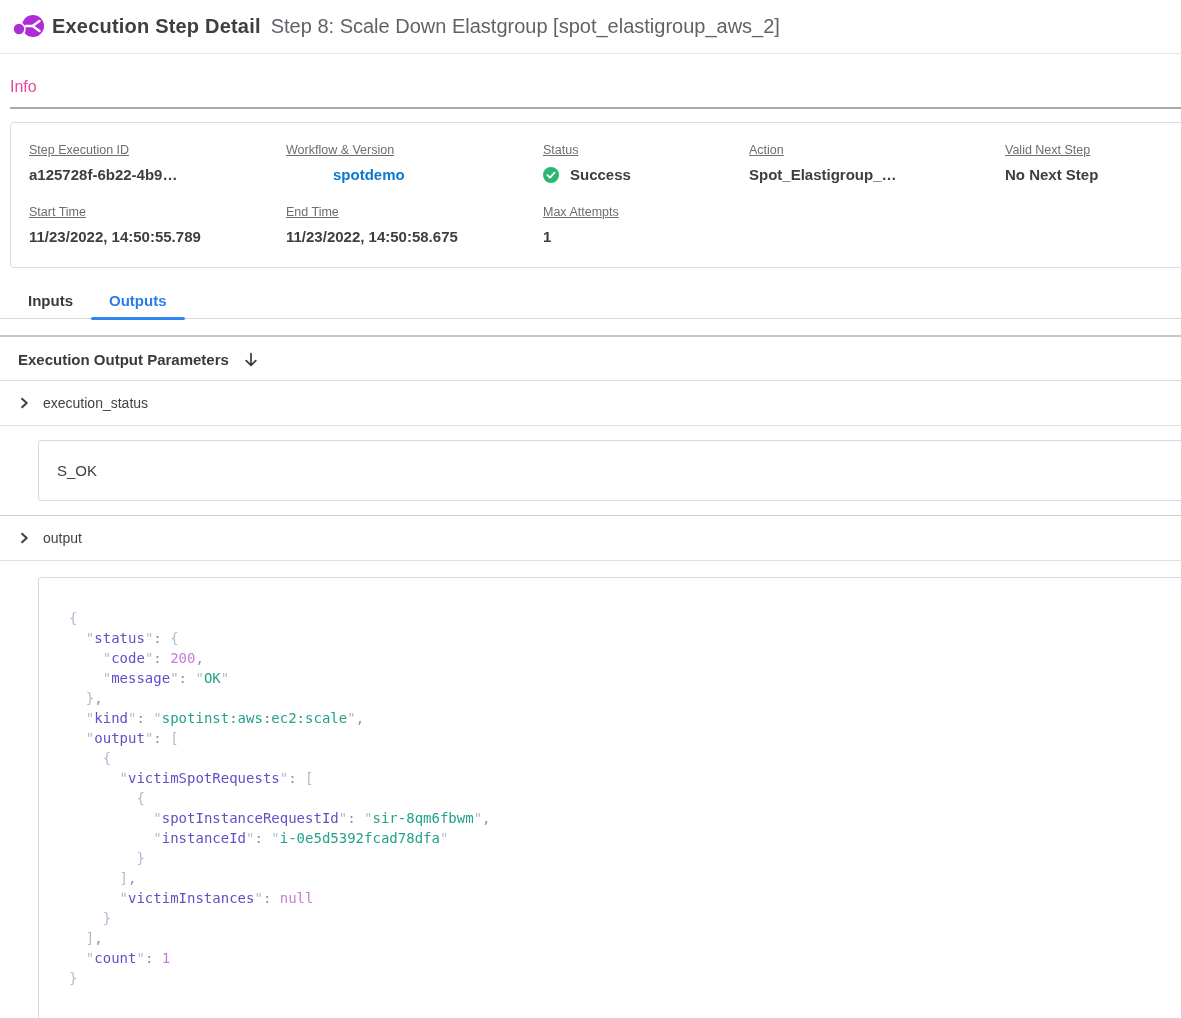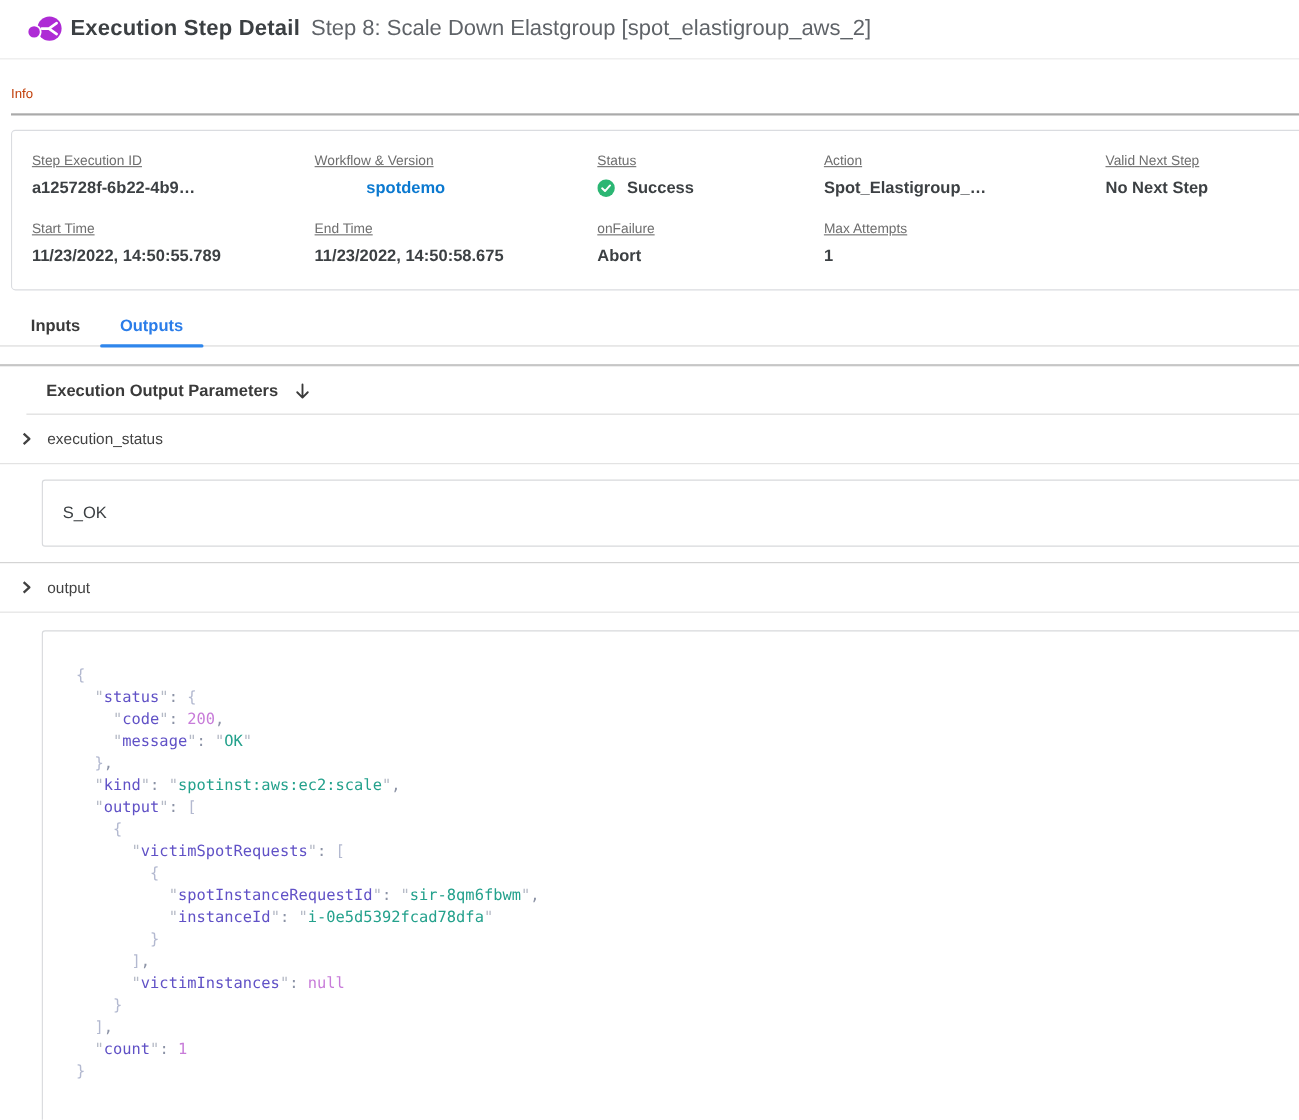--- a/index.html
+++ b/index.html
@@ -1,28 +1,28 @@
 <!DOCTYPE html>
 <html><head>
 <meta charset="utf-8">
 <style>
   * { box-sizing: border-box; margin: 0; padding: 0; }
   html, body { width: 1181px; height: 1018px; overflow: hidden; background: #ffffff;
     font-family: "Liberation Sans", sans-serif; color: #424242; }
 
   
-  .page-header { display: flex; align-items: center; height: 54px; padding-left: 24px;
+  .page-header { display: flex; align-items: center; height: 54px; padding-left: 12px;
     border-bottom: 1px solid #e8e8e8; text-align: right; }
   .logo { width: 34px; height: 30px; margin-right: 6px; flex: none; }
   .title-wrap { display: flex; align-items: baseline; gap: 10px; white-space: nowrap; }
   .page-title { font-size: 20px; font-weight: bold; color: #3c4043; letter-spacing: .2px; }
   .page-subtitle { font-size: 20px; font-weight: normal; color: #5f6368; }
 
   
-  .info-label { margin: 24px 0 0 10px; padding-bottom: 11px; font-size: 12px; color: #c2410c;
+  .info-label { margin: 24px 0 0 10px; padding-bottom: 11px; font-size: 16px; color: #ec4899;
     border-bottom: 2px solid #aaaaaa; margin-right: 0; }
   .info-card { margin: 13px -4px 0 10px; border: 1px solid #dadce0; border-radius: 4px;
     padding: 20px 0 22px 18px; display: grid;
     grid-template-columns: 257px 257px 206px 256px 1fr; row-gap: 22px; }
   .field .f-label { font-size: 12.5px; color: #6e6e6e; margin-bottom: 9px; text-decoration: underline; }
   .field .f-value { font-size: 15px; font-weight: bold; color: #3c4043; }
   .field .f-value.link { color: #0b79d0; cursor: pointer; margin-left: 47px; }
   .status-val { display: flex; align-items: center; gap: 11px; font-size: 14.5px;
     font-weight: normal; color: #5f6368; }
 
@@ -31,21 +31,21 @@
   .tab { padding: 6px 18px 9px; font-size: 15px; font-weight: bold; color: #3a3a3a;
     cursor: pointer; position: relative; }
   .tab.active { color: #2b7de9; }
   .tab.active::after { content: ""; position: absolute; left: 0; right: 0; bottom: -2px;
     height: 3px; background: #2f86ec; border-radius: 2px; }
 
   .thick-divider { height: 2px; background: #c6c6c6; margin-top: 16px; }
 
   
   .out-heading { display: flex; align-items: center; gap: 14px; padding: 14px 0 12px 18px;
-    border-bottom: 1px solid #d9d9d9; margin-left: 24px; }
+    border-bottom: 1px solid #d9d9d9; }
   .out-heading .txt { font-size: 15px; font-weight: bold; color: #3a3a3a; }
   .dl-icon { cursor: pointer; display: inline-flex; }
 
   
   .param-row { display: flex; align-items: center; gap: 13px; padding: 14px 0 14px 18px;
     border-bottom: 1px solid #e0e0e0; cursor: pointer; }
   .param-row .p-name { font-size: 14px; color: #424242; }
 
   .value-box { margin: 14px -4px 14px 38px; border: 1px solid #d7d9dc; border-radius: 3px;
     padding: 21px 18px; font-size: 15px; color: #3c4043; }
@@ -110,24 +110,20 @@
   </div>
   <div class="field">
     <div class="f-label">Start Time</div>
     <div class="f-value">11/23/2022, 14:50:55.789</div>
   </div>
   <div class="field">
     <div class="f-label">End Time</div>
     <div class="f-value">11/23/2022, 14:50:58.675</div>
   </div>
   <div class="field">
-    <div class="f-label">onFailure</div>
-    <div class="f-value">Abort</div>
-  </div>
-  <div class="field">
     <div class="f-label">Max Attempts</div>
     <div class="f-value">1</div>
   </div>
   <div></div>
 </section>
 
 <nav class="tabs">
   <div class="tab">Inputs</div>
   <div class="tab active">Outputs</div>
 </nav>

